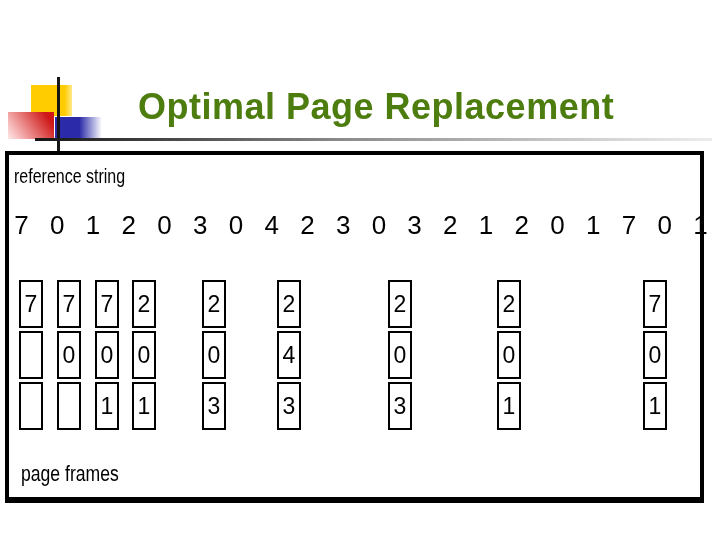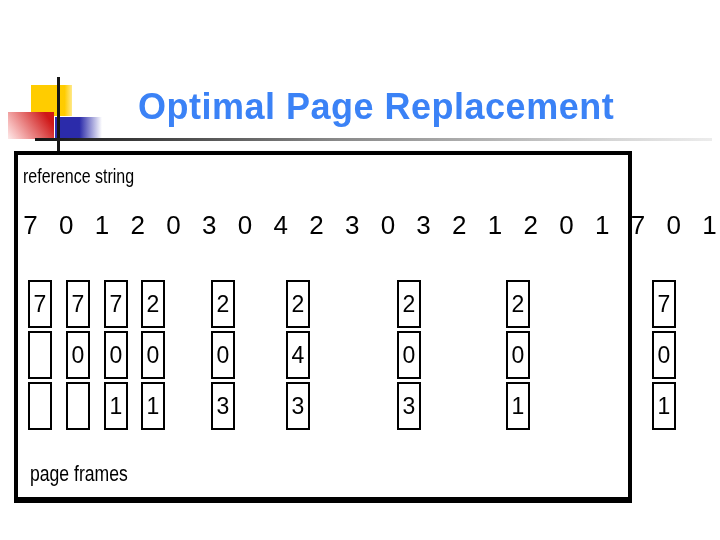--- a/index.html
+++ b/index.html
@@ -15,21 +15,21 @@
     background:linear-gradient(235deg,#cf1717 15%,#f6b9b9 80%,#fdeaea); }
   .logo-blue { position:absolute; left:55px; top:117px; width:47px; height:24px;
     background:linear-gradient(to right,#2b2baa 0%,#2b2baa 52%,rgba(255,255,255,0) 100%); }
   .logo-vline { position:absolute; left:57px; top:77px; width:3px; height:76px; background:#161616; }
   
   .title { position:absolute; left:138px; top:86px; font-size:36px; font-weight:bold;
     letter-spacing:0.5px; white-space:nowrap; }
   .title-rule { position:absolute; left:35px; top:138px; width:677px; height:3px;
     background:linear-gradient(to right,#141414,#8a8a8a 45%,#d5d5d5 85%,#ececec); }
   
-  .panel { position:absolute; left:14px; top:151px; width:618px; height:352px;
+  .panel { position:absolute; left:5px; top:151px; width:699px; height:352px;
     background:#fff; border:4px solid #000; border-bottom-width:6px; }
   .ref-label { position:absolute; left:5px; top:10px; font-size:20px; white-space:nowrap;
     transform:scaleX(0.8); transform-origin:0 0; }
   .ref-row { position:absolute; left:0; top:55px; width:704px; height:30px; }
   .ref-digit { position:absolute; top:0; width:24px; text-align:center; font-size:26px;
     letter-spacing:-1px; }
   .frames-area { position:absolute; left:0; top:0; width:704px; height:343px; }
   .frame-col { position:absolute; top:125px; }
   .frame-cell { width:24px; height:48px; border:2px solid #000; margin-bottom:3px;
     background:#fff; font-size:23px; line-height:44px; text-align:center; }
@@ -39,21 +39,21 @@
 </head>
 <body>
 
 <div>
   <div class="logo-yellow"></div>
   <div class="logo-red"></div>
   <div class="logo-blue"></div>
   <div class="logo-vline"></div>
 </div>
 
-<h1 class="title" style="color: #3b82f6;">Optimal Page Replacement</h1>
+<h1 class="title" style="color: #4d7c0f;">Optimal Page Replacement</h1>
 <div class="title-rule"></div>
 
 <div class="panel">
   <div class="ref-label">reference string</div>
   <div class="ref-row">
       <span class="ref-digit" style="left: 0px;">7</span>
       <span class="ref-digit" style="left: 35.7368px;">0</span>
       <span class="ref-digit" style="left: 71.4737px;">1</span>
       <span class="ref-digit" style="left: 107.211px;">2</span>
       <span class="ref-digit" style="left: 142.947px;">0</span>

